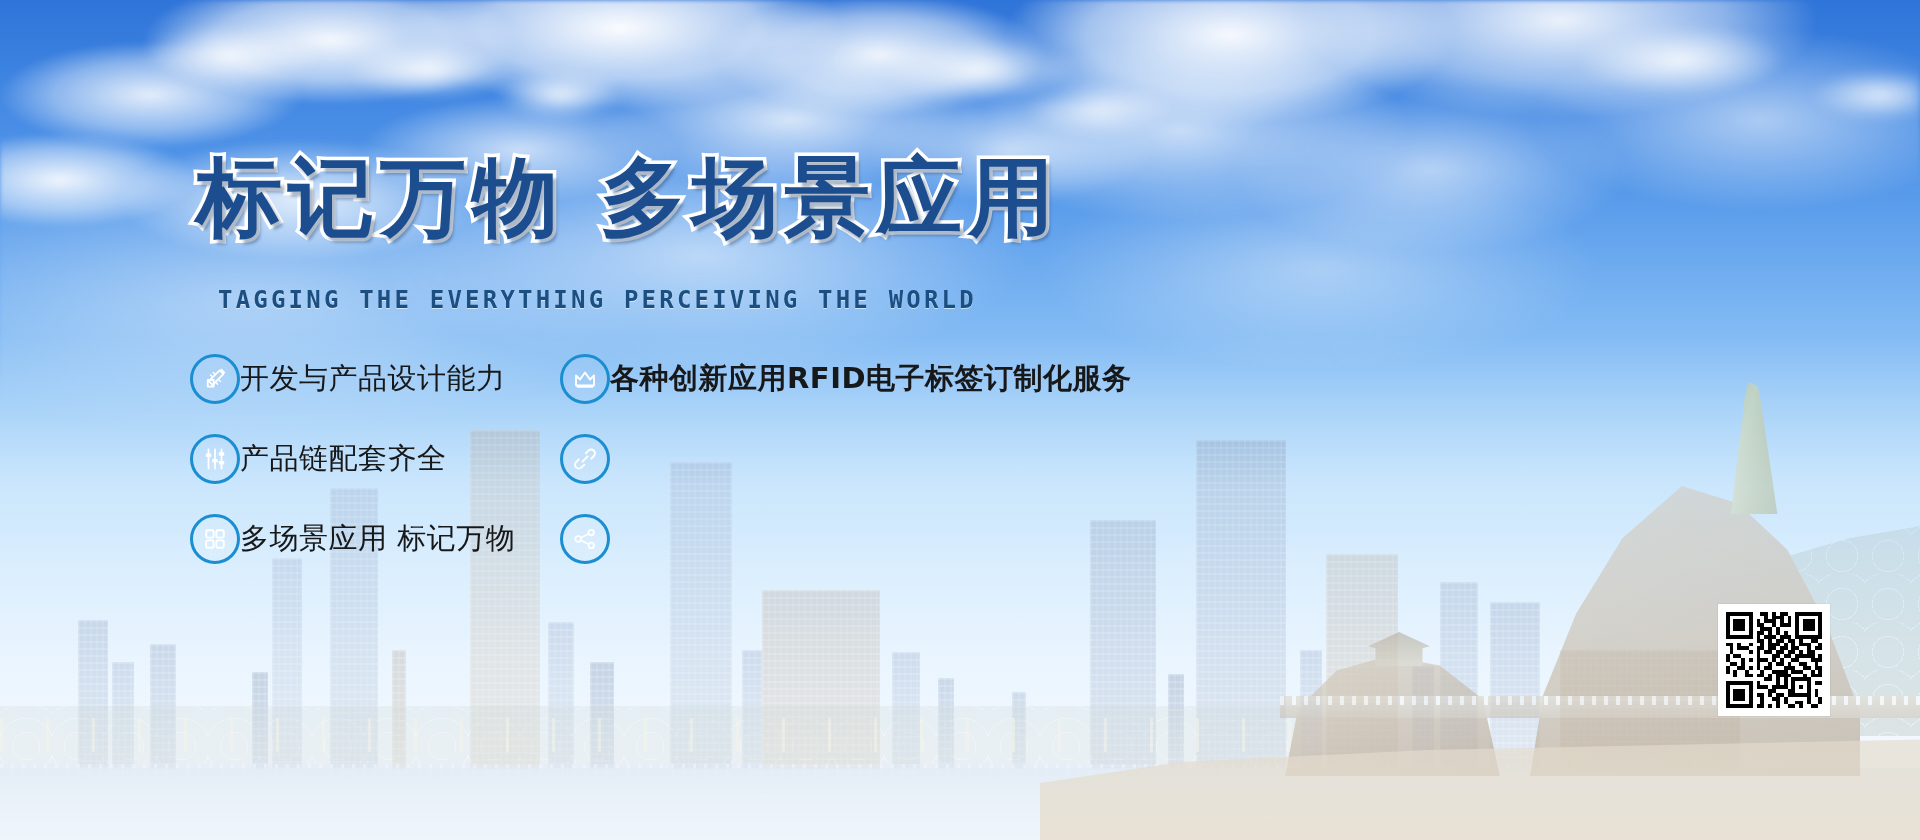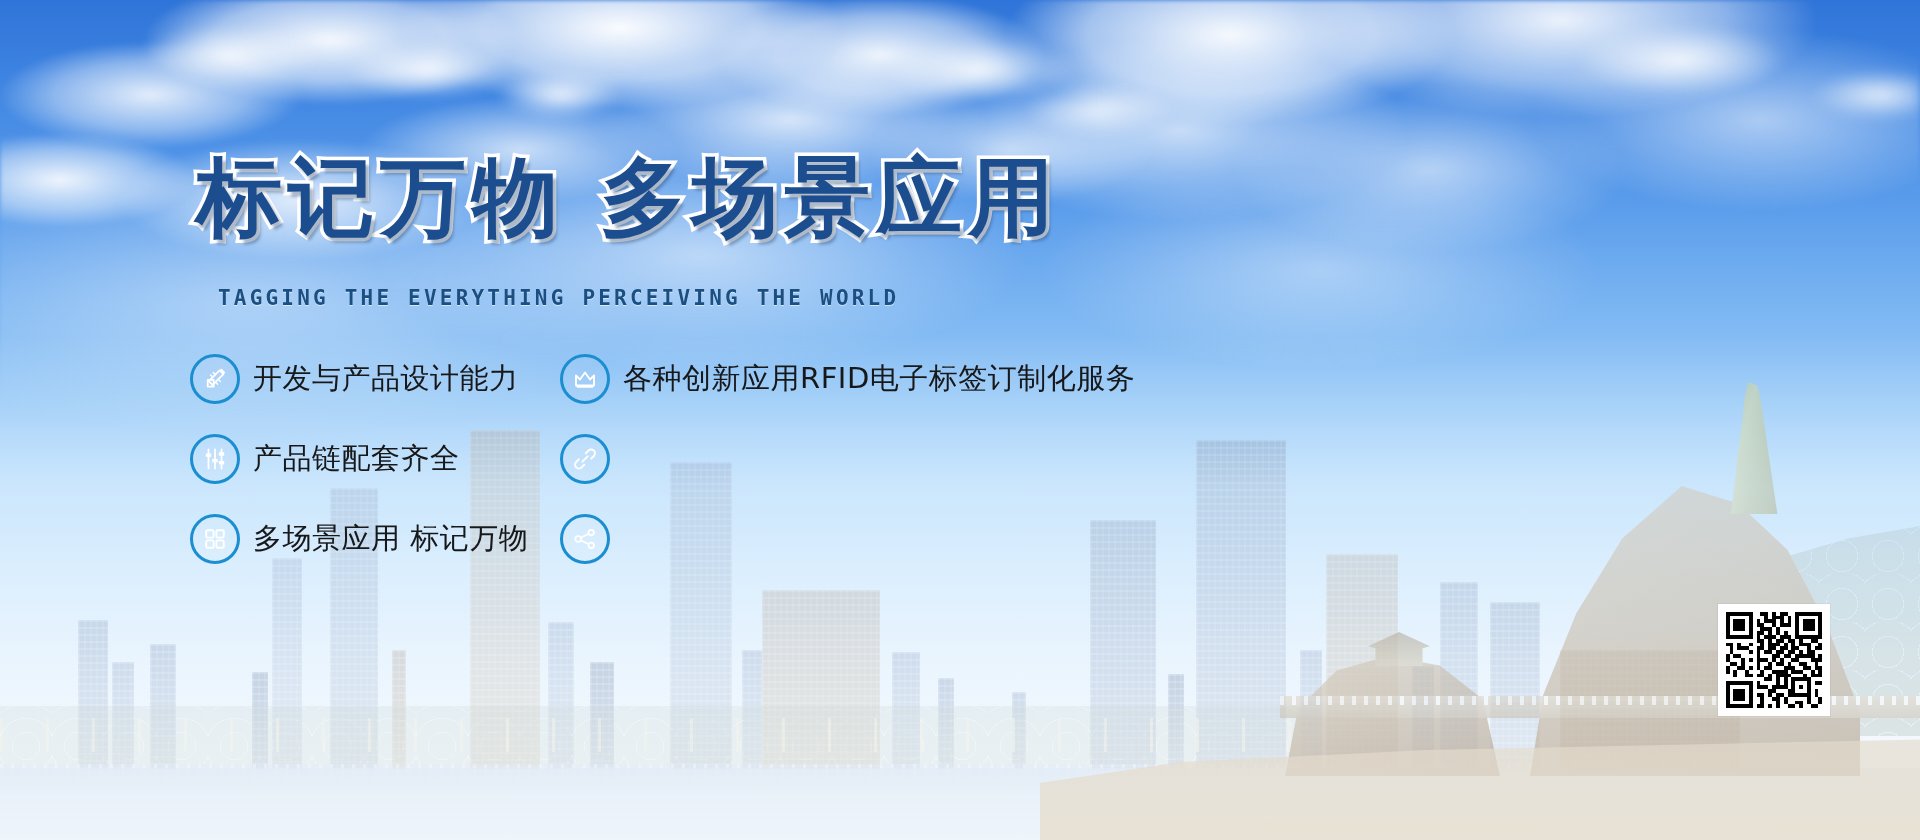--- a/index.html
+++ b/index.html
@@ -190,35 +190,35 @@
     -webkit-text-stroke:7px #ffffff;
     paint-order:stroke fill;
     text-shadow:4px 5px 3px rgba(40,70,110,.38);
     white-space:nowrap;
   }
 
   .tagline{
     position:absolute; left:218px; top:286px;
     font-family:"DejaVu Sans Mono","Liberation Mono",monospace;
     font-weight:bold;
-    font-size:21px;
+    font-size:24px;
     letter-spacing:3.2px;
     color:#1b4f82;
     text-shadow:0 1px 0 rgba(255,255,255,.55);
     white-space:nowrap;
   }
 
   .features{
     position:absolute; left:190px; top:348px;
     width:1300px;
   }
   .frow{display:flex; align-items:flex-start; height:80px;}
   .fcol-left{width:370px; flex:0 0 370px;}
-  .fcol-right{flex:1 1 auto;}
-  .fitem{display:flex; align-items:center; gap:13px; height:62px;}
+  .fcol-right{flex:1 1 auto;font-weight:bold;}
+  .fitem{display:flex; align-items:center; height:62px;}
 
   .ficon{
     flex:0 0 auto;
     width:44px; height:44px; border-radius:50%;
     border:3.5px solid #1a8ed1;
     display:flex; align-items:center; justify-content:center;
     background:rgba(255,255,255,.06);
   }
   .ficon svg{display:block;}
 

